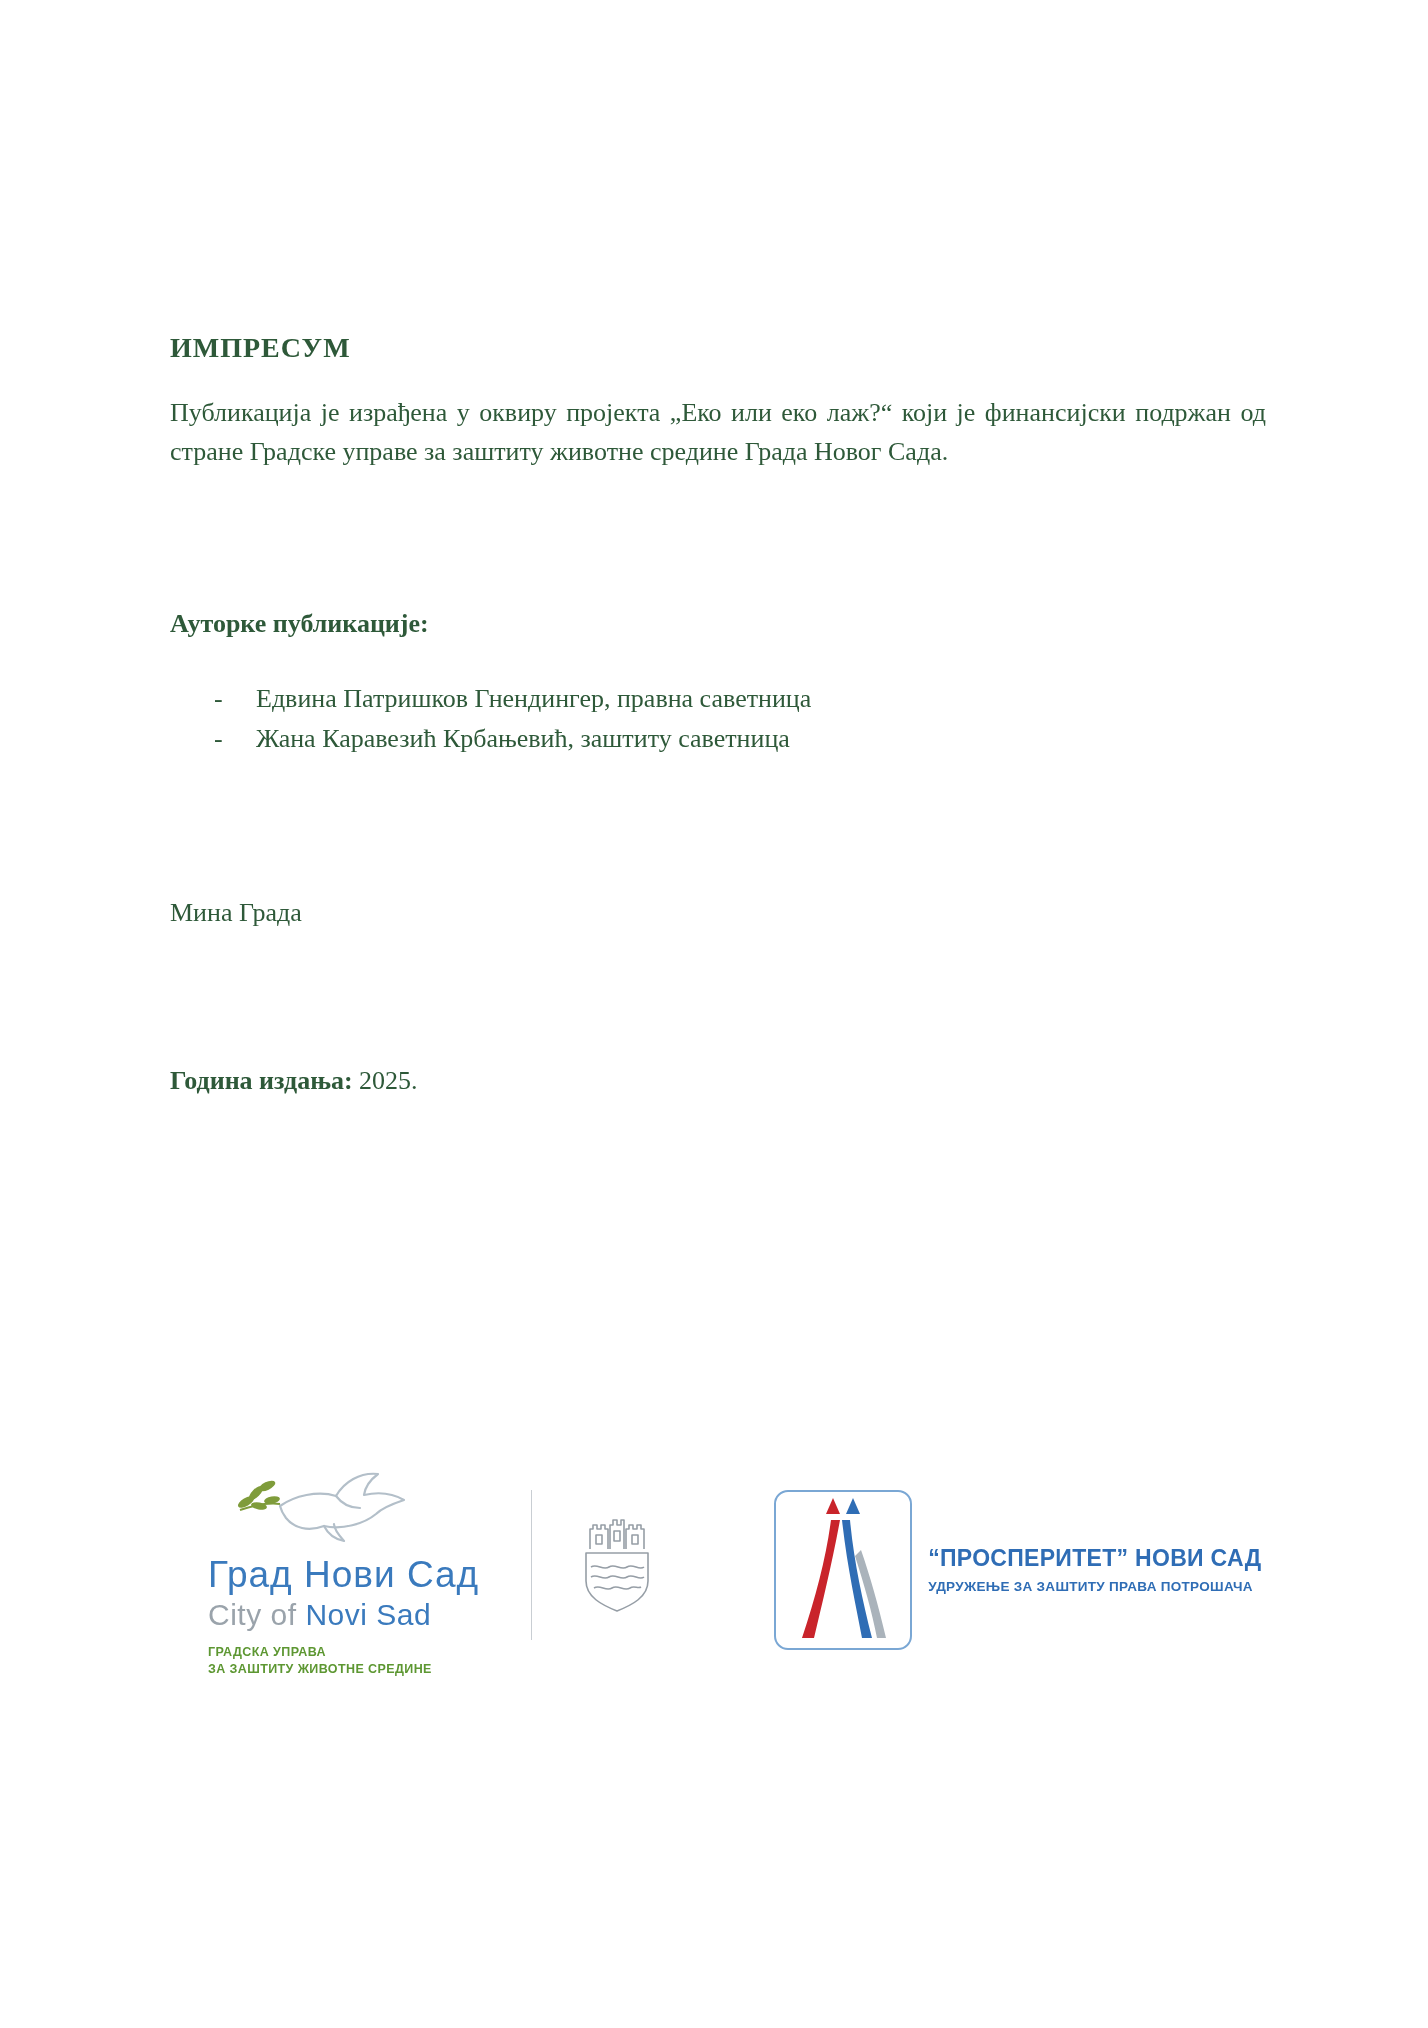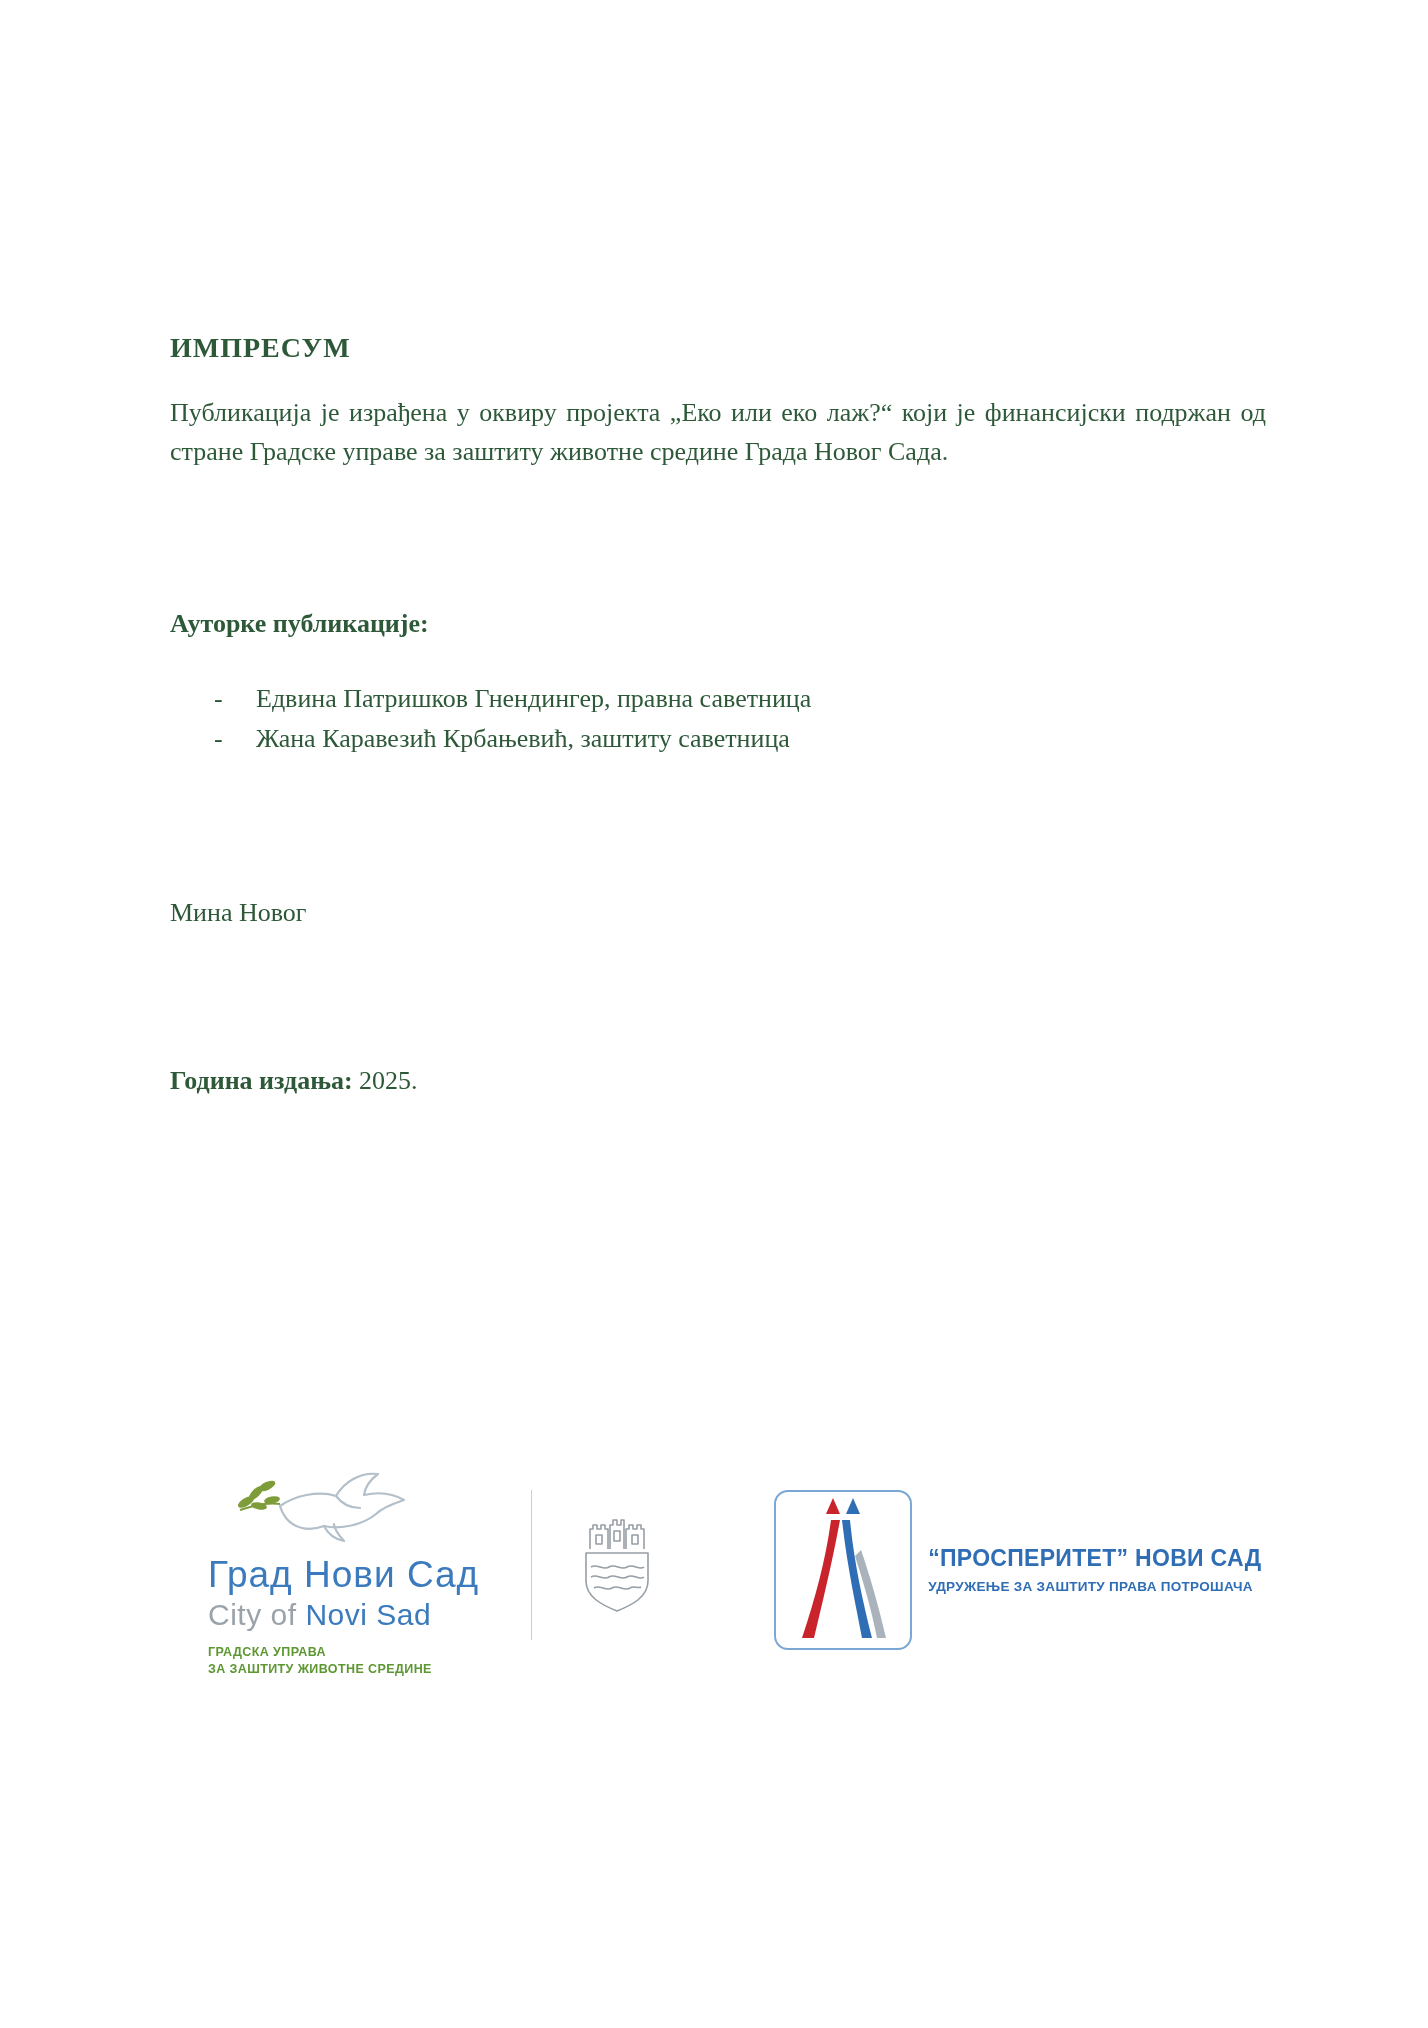--- a/index.html
+++ b/index.html
@@ -137,21 +137,21 @@
           <span>Едвина Патришков Гнендингер, правна саветница</span>
         </li>
         <li>
           <span class="dash">-</span>
           <span>Жана Каравезић Крбањевић, заштиту саветница</span>
         </li>
       </ul>
     </div>
 
     <div class="section">
-      <p class="section-value">Мина Новог</p>
+      <p class="section-value">Мина Града</p>
     </div>
 
     <div class="section">
       <p class="year-line">
         <span class="year-label">Година издања:</span>
         <span>2025.</span>
       </p>
     </div>
 
   </div>

